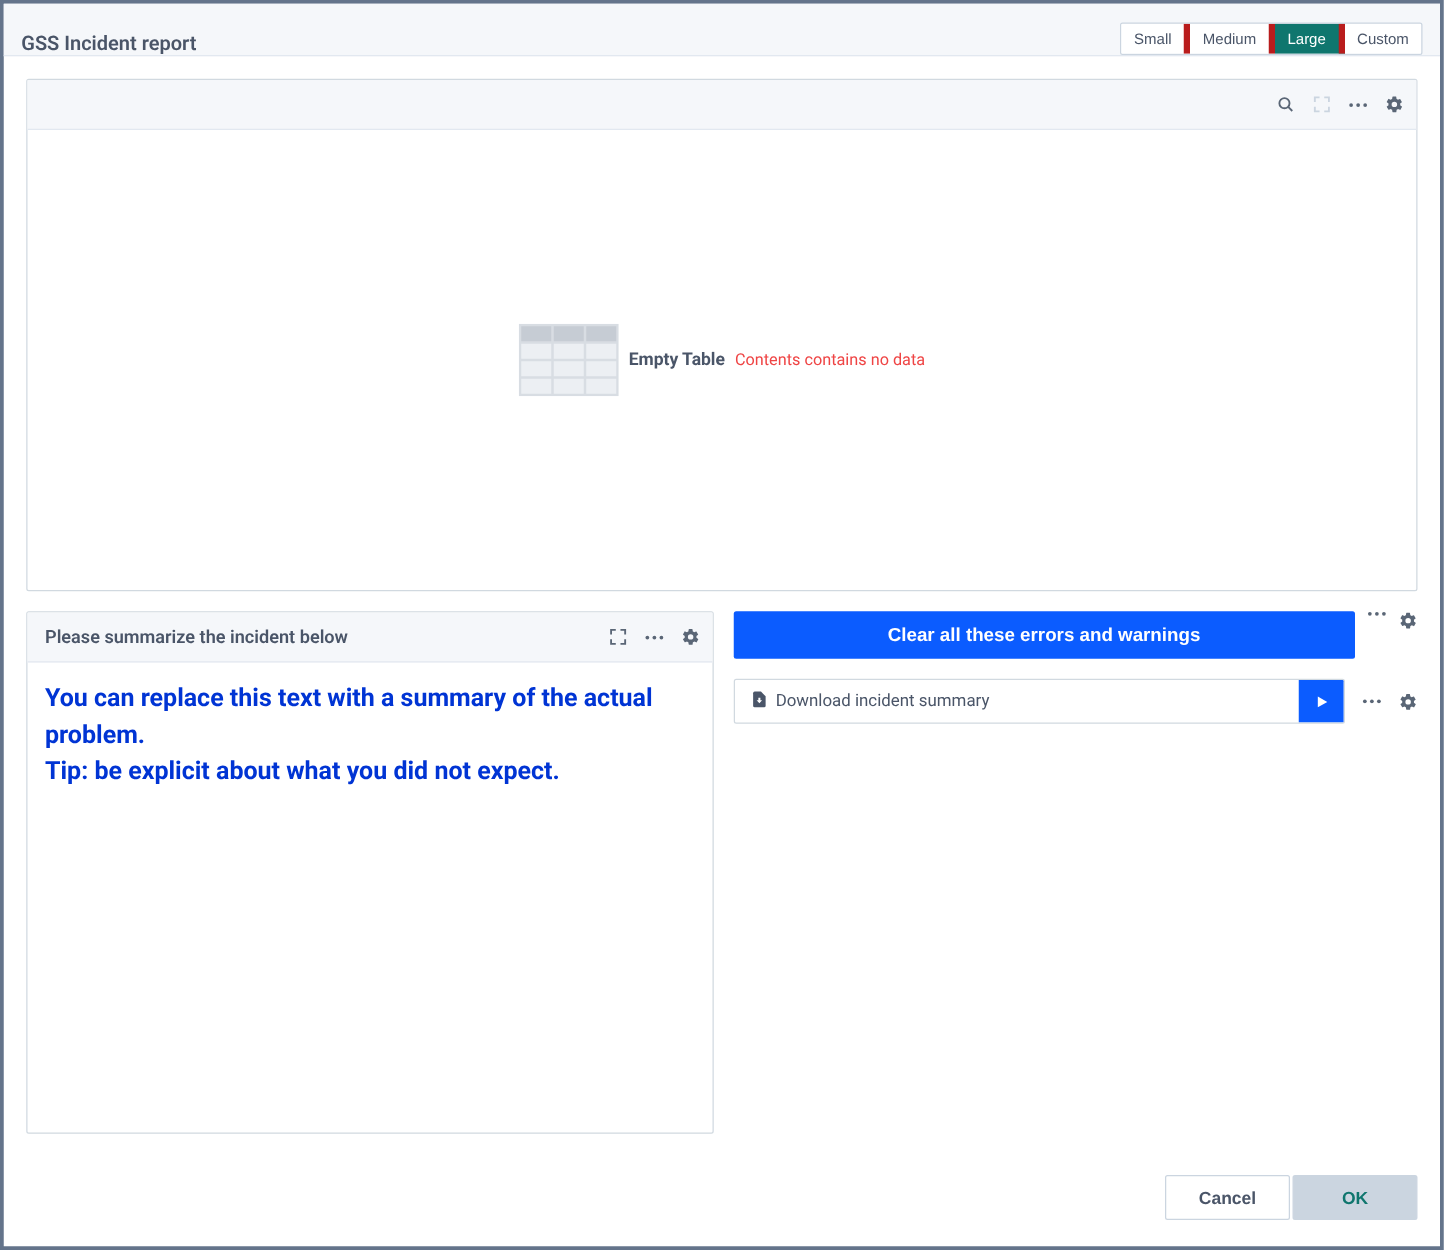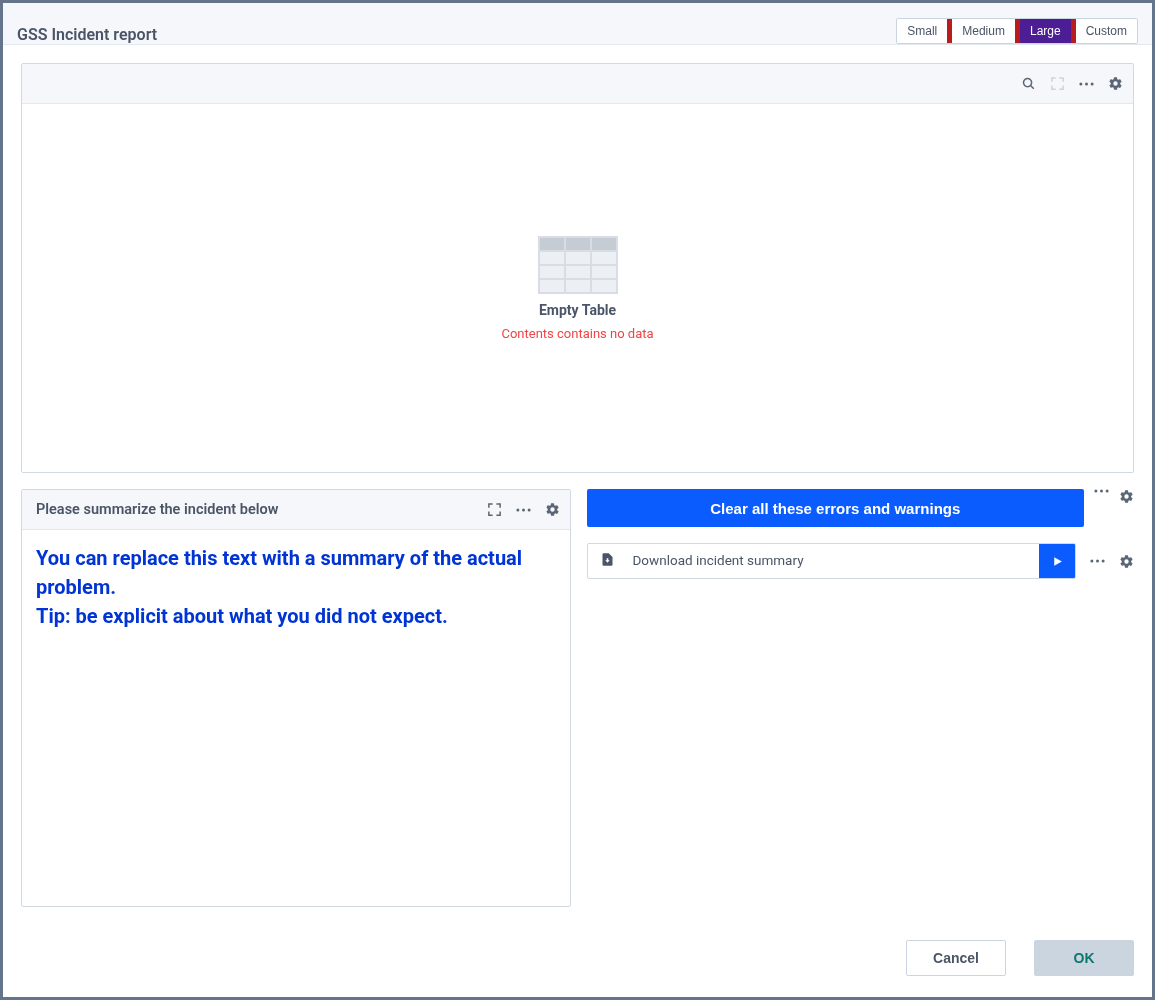--- a/index.html
+++ b/index.html
@@ -44,21 +44,21 @@
     border: none;
     background: #fff;
     color: #4a5568;
     font-size: 12px;
     padding: 0 10px;
     cursor: pointer;
     border-right: 5px solid #b91c1c;
   }
   .size-pill button:last-child { border-right: none; }
   .size-pill button.active {
-    background: #4c1d95;
+    background: #0f766e;
     color: #fff;
   }
   
   .dialog-body {
     flex: 1;
     padding: 18px;
     display: flex;
     flex-direction: column;
     gap: 16px;
     overflow: auto;
@@ -100,21 +100,20 @@
   }
   .icon-btn.disabled { color: #cbd5e0; cursor: default; }
   .icon-btn svg { display: block; }
 
   .table-panel {
     height: 420px;
   }
   .empty-table-body {
     flex: 1;
     display: flex;
-    flex-direction: column;
     align-items: center;
     justify-content: center;
     gap: 8px;
     color: #4a5568;
   }
   .empty-title { font-size: 14px; font-weight: 700; color: #4a5568; }
   .empty-sub { font-size: 13px; color: #ef4444; }
 
   
   .bottom-row {
@@ -173,21 +172,22 @@
     border: 1px solid #d1d9e0;
     border-radius: 2px;
     display: flex;
     align-items: center;
     background: #fff;
     overflow: hidden;
   }
   .download-left {
     flex: 1;
     display: flex;
-    gap: 18px;
+    align-items: center;
+    gap: 6px;
     padding: 0 12px;
     color: #4a5568;
     font-size: 13.5px;
   }
   .play-btn {
     width: 36px;
     height: 100%;
     background: #0b5cff;
     border: none;
     color: #fff;
@@ -196,21 +196,21 @@
     justify-content: center;
     cursor: pointer;
   }
 
   
   .dialog-footer {
     height: 72px;
     display: flex;
     align-items: center;
     justify-content: flex-end;
-    gap: 28px;
+    gap: 2px;
     padding: 0 18px 6px 18px;
   }
   .btn {
     height: 36px;
     min-width: 100px;
     border-radius: 2px;
     font-size: 14px;
     cursor: pointer;
     border: 1px solid #cbd5e0;
     background: #fff;

